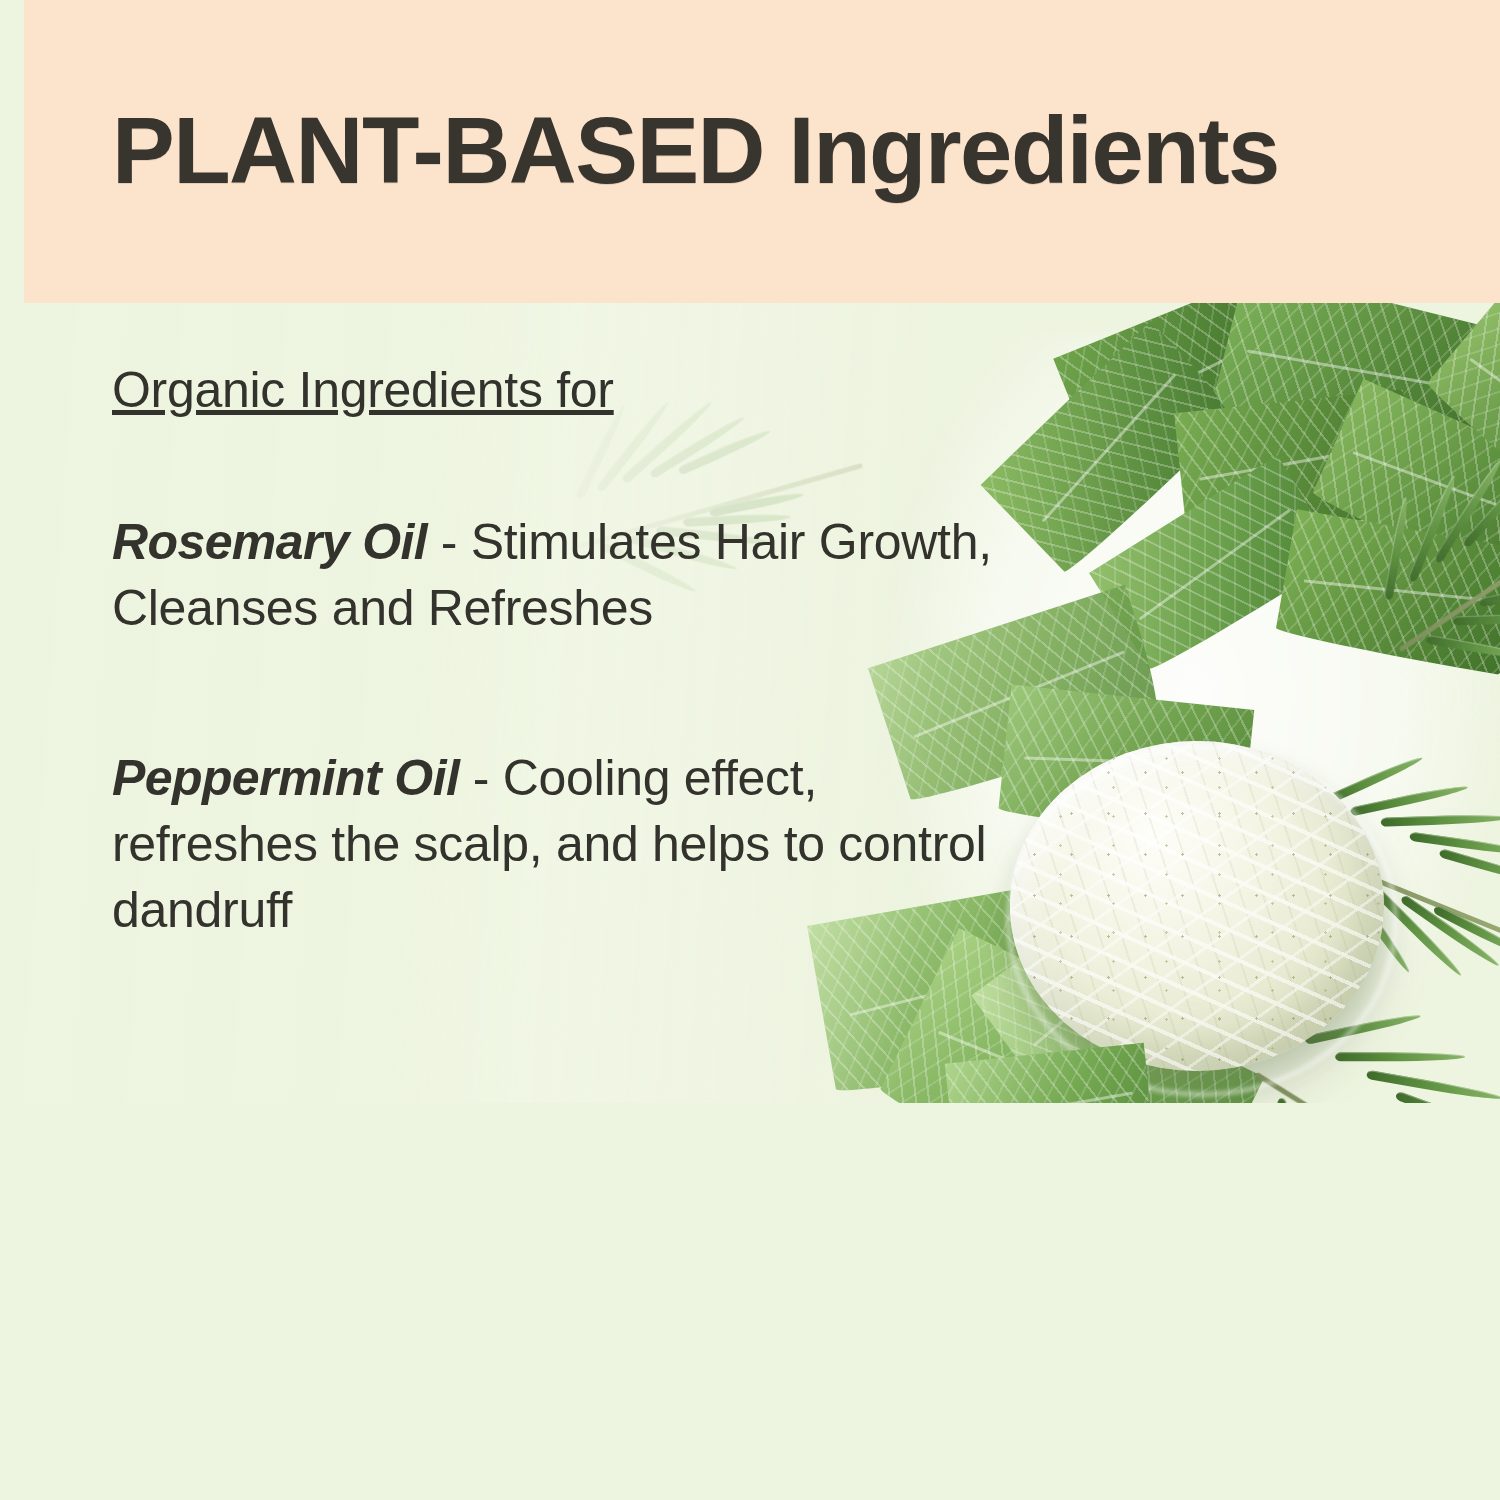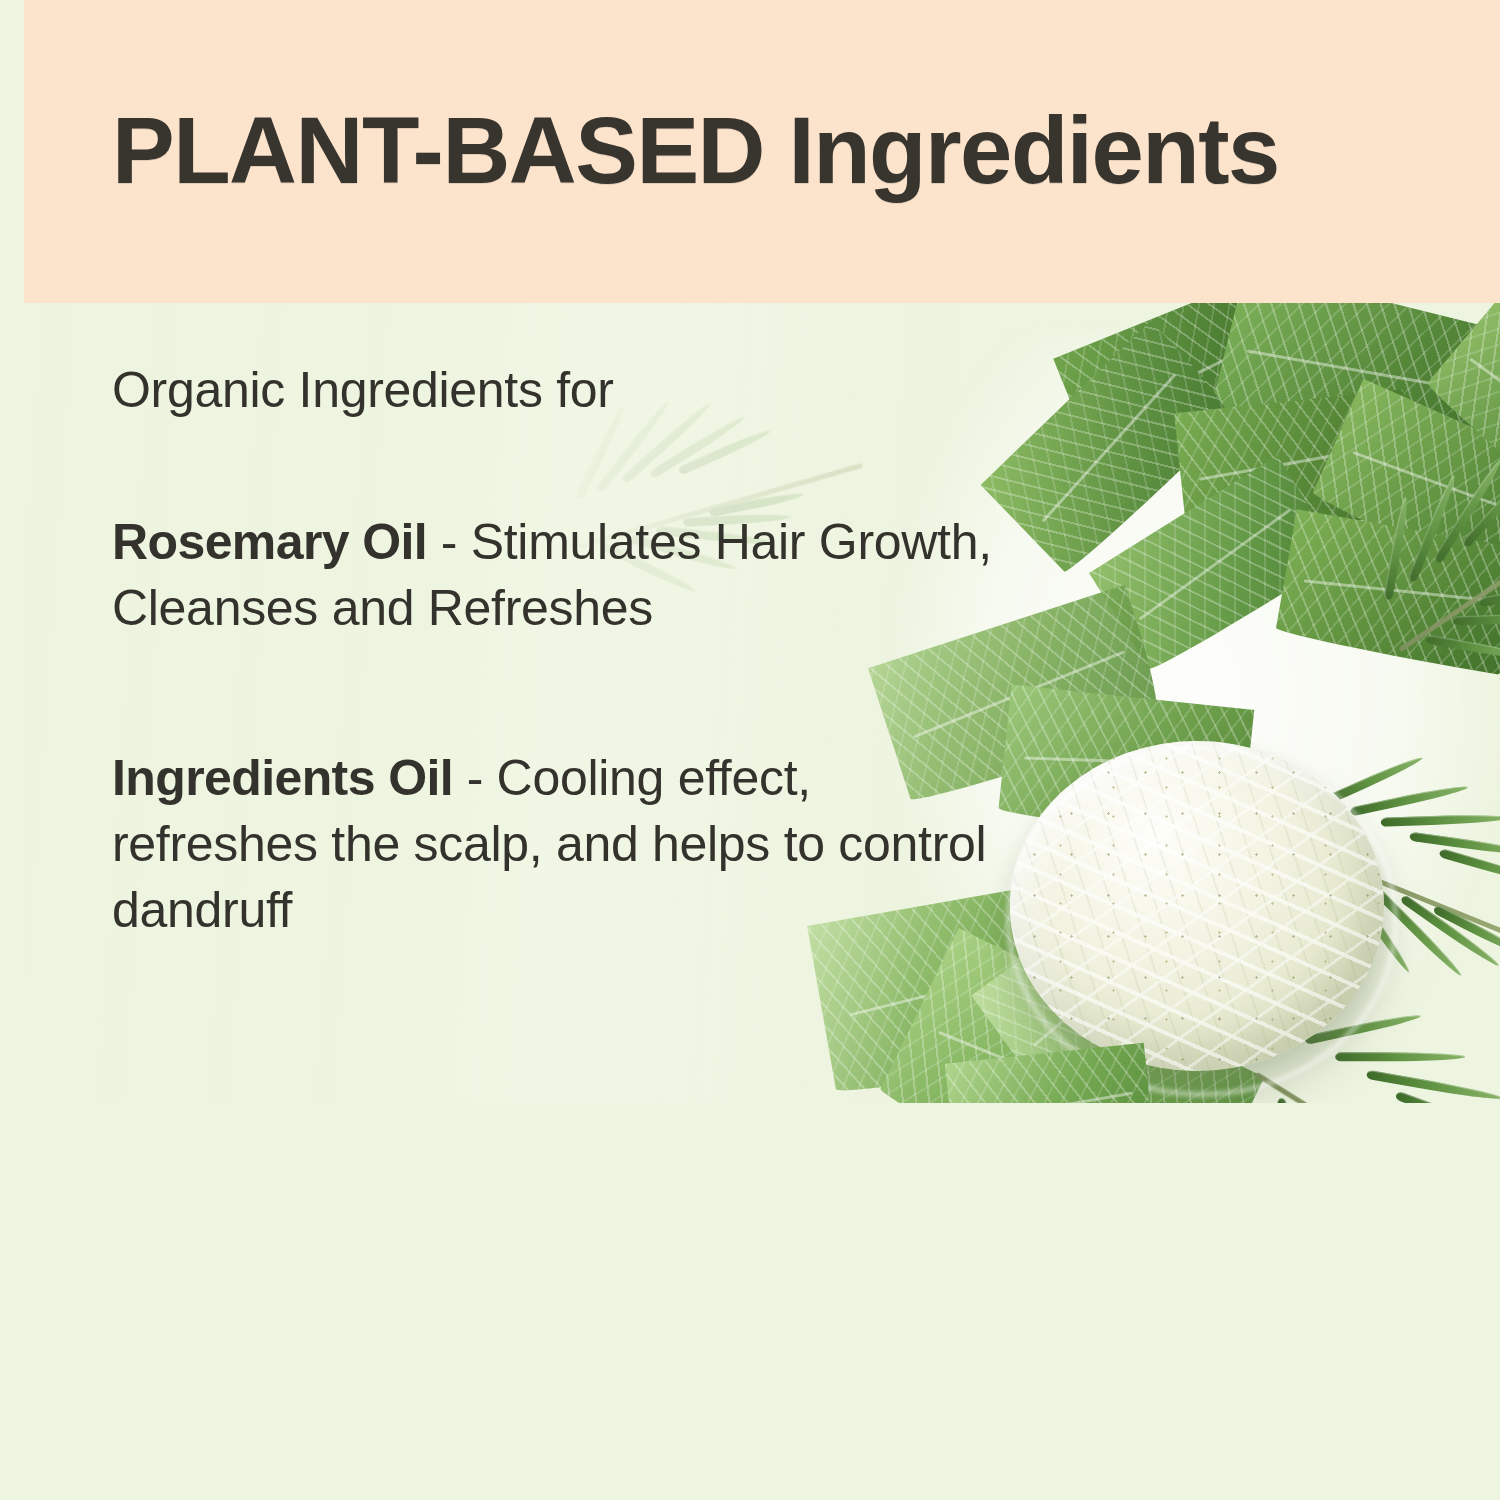--- a/index.html
+++ b/index.html
@@ -198,33 +198,35 @@
     width:880px;
     z-index:30;
   }
   .lede {
     font-size:50px;
     line-height:58px;
     color:#33322C;
     font-weight:400;
     letter-spacing:-0.3px;
     margin-bottom:0;
+    text-decoration:underline;
   }
   .lede b { font-weight:bold; letter-spacing:-0.6px; }
 
   .ingredient {
     font-size:50px;
     line-height:66px;
     color:#33322C;
     font-weight:400;
     letter-spacing:-0.3px;
   }
   .ingredient .name {
     font-weight:bold;
     letter-spacing:-0.6px;
+    font-style:italic;
   }
   .gap-1 { height:90px; }
   .gap-2 { height:52px; }
   .gap-3 { height:52px; }
 </style>
 </head>
 <body>
 
 <div class="infographic">
 
@@ -393,18 +395,18 @@
       <div class="ingredient">
         <span class="name">Rosemary Oil</span><span> - Stimulates Hair Growth, Cleanses and Refreshes</span>
       </div>
 
       <div class="gap-2"></div>
 
 
       <div class="gap-3"></div>
 
       <div class="ingredient">
-        <span class="name">Ingredients Oil</span><span> - Cooling effect, refreshes the scalp, and helps to control dandruff</span>
+        <span class="name">Peppermint Oil</span><span> - Cooling effect, refreshes the scalp, and helps to control dandruff</span>
       </div>
 
     </div>
   </div>
 </div>
 
 </body></html>

